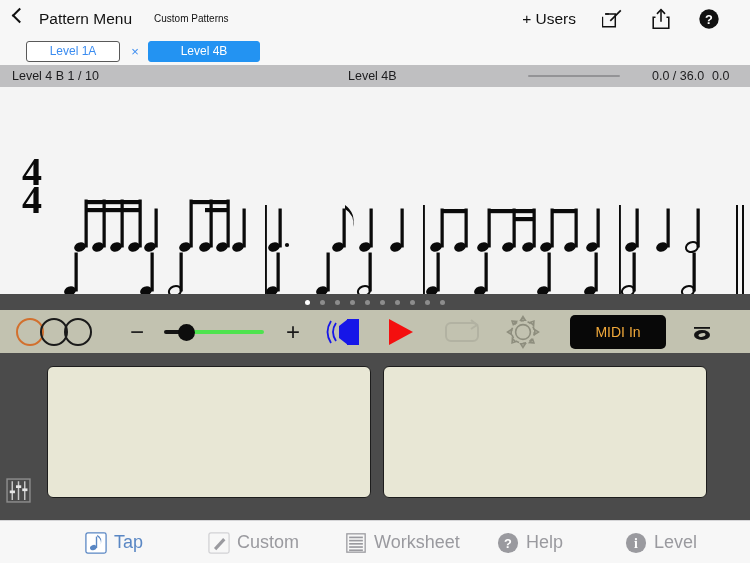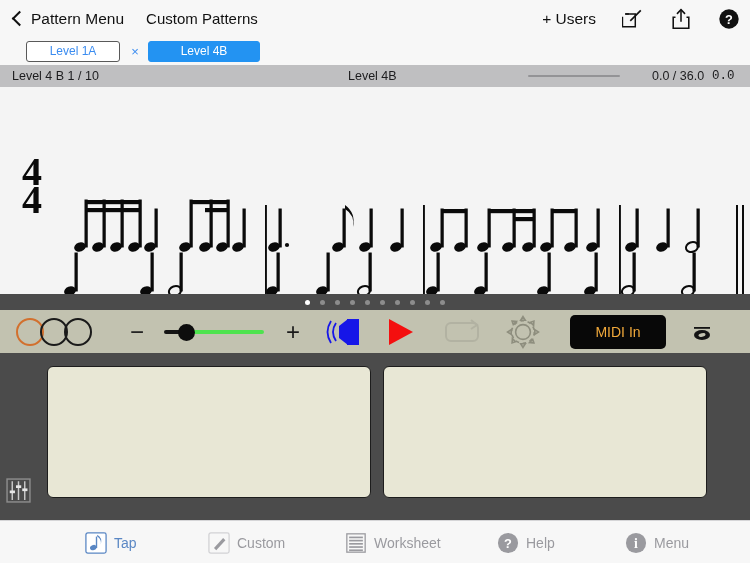--- a/index.html
+++ b/index.html
@@ -13,34 +13,34 @@
   #app { position: relative; width: 750px; height: 563px; }
 
   
   .navbar {
     position: absolute; top: 0; left: 0; width: 750px; height: 37px;
     background: #f7f7f7;
     border-bottom: 1px solid #d0d0d2;
     display: flex; align-items: center;
   }
   .nav-back {
-    display: flex; align-items: center; gap: 6px;
+    display: flex; gap: 14px;
     margin-left: 14px; cursor: pointer;
   }
   .chev {
     width: 9px; height: 9px;
     border-left: 2px solid #111; border-bottom: 2px solid #111;
     transform: rotate(45deg);
     display: inline-block;
   }
   .nav-back-label { font-size: 15.5px; color: #111; }
-  .nav-title { font-size: 15px; color: #111; margin-left: 22px; }
+  .nav-title { font-size: 10px; color: #111; margin-left: 22px; }
   .nav-right {
     margin-left: auto; display: flex; align-items: center; gap: 26px;
-    margin-right: 10px;
+    margin-right: 30px;
   }
   .users-btn { font-size: 15.5px; color: #111; cursor: pointer; }
   .nav-icon { width: 22px; height: 22px; display: block; cursor: pointer; }
 
   
   .tabstrip {
     position: absolute; top: 37px; left: 0; width: 750px; height: 28px;
     background: #f7f7f7;
     display: flex; align-items: center; padding-left: 10px;
   }
@@ -72,21 +72,21 @@
     display: flex; align-items: center;
     font-size: 12.5px; color: #1c1c1e;
   }
   .sb-left { margin-left: 12px; }
   .sb-center { position: absolute; left: 348px; }
   .sb-track {
     position: absolute; left: 528px; top: 10px;
     width: 92px; height: 2px; background: #939396; border-radius: 1px;
   }
   .sb-num1 { position: absolute; left: 640px; margin-left: 12px; }
-  .sb-num2 { position: absolute; left: 712px; font-family: Liberation Mono, monospace; }
+  .sb-num2 { position: absolute; left: 712px; }
 
   
   .score {
     position: absolute; top: 87px; left: 0; width: 750px; height: 207px;
     background: #f4f4f4;
   }
   .score svg { display: block; }
 
   
   .dotsbar {
@@ -180,21 +180,21 @@
   .tabbar {
     position: absolute; top: 520px; left: 0; width: 750px; height: 43px;
     background: #f7f7f7;
     border-top: 1px solid #d5d5d7;
     display: flex; align-items: center;
   }
   .tabitem {
     display: flex; align-items: center; gap: 7px;
     cursor: pointer;
   }
-  .tabitem .tlabel { font-size: 14px; color: #9a9a9f; }
+  .tabitem .tlabel { font-size: 18px; color: #9a9a9f; }
   .tabitem.active .tlabel { color: #5a87c4; }
   .tabicon { width: 22px; height: 22px; display: block; }
 </style>
 </head>
 <body>
 
 <div id="app">
 
   <div class="navbar">
     <div class="nav-back">
@@ -502,17 +502,17 @@
           <circle cx="12" cy="12" r="11" fill="#9a9a9f"></circle>
           <text x="12" y="17" font-size="14" font-weight="bold" font-family="Liberation Sans, sans-serif" fill="#fff" text-anchor="middle">?</text>
         </svg>
         <span class="tlabel">Help</span>
       </div>
       <div class="tabitem" style="position: absolute; left: 625px;">
         <svg class="tabicon" viewBox="0 0 24 24" width="22" height="22">
           <circle cx="12" cy="12" r="11" fill="#9a9a9f"></circle>
           <text x="12" y="17.5" font-size="15" font-weight="bold" font-family="Liberation Serif, serif" fill="#fff" text-anchor="middle">i</text>
         </svg>
-        <span class="tlabel">Menu</span>
+        <span class="tlabel">Level</span>
       </div>
     </div>
 
 </div>
 
 </body></html>

